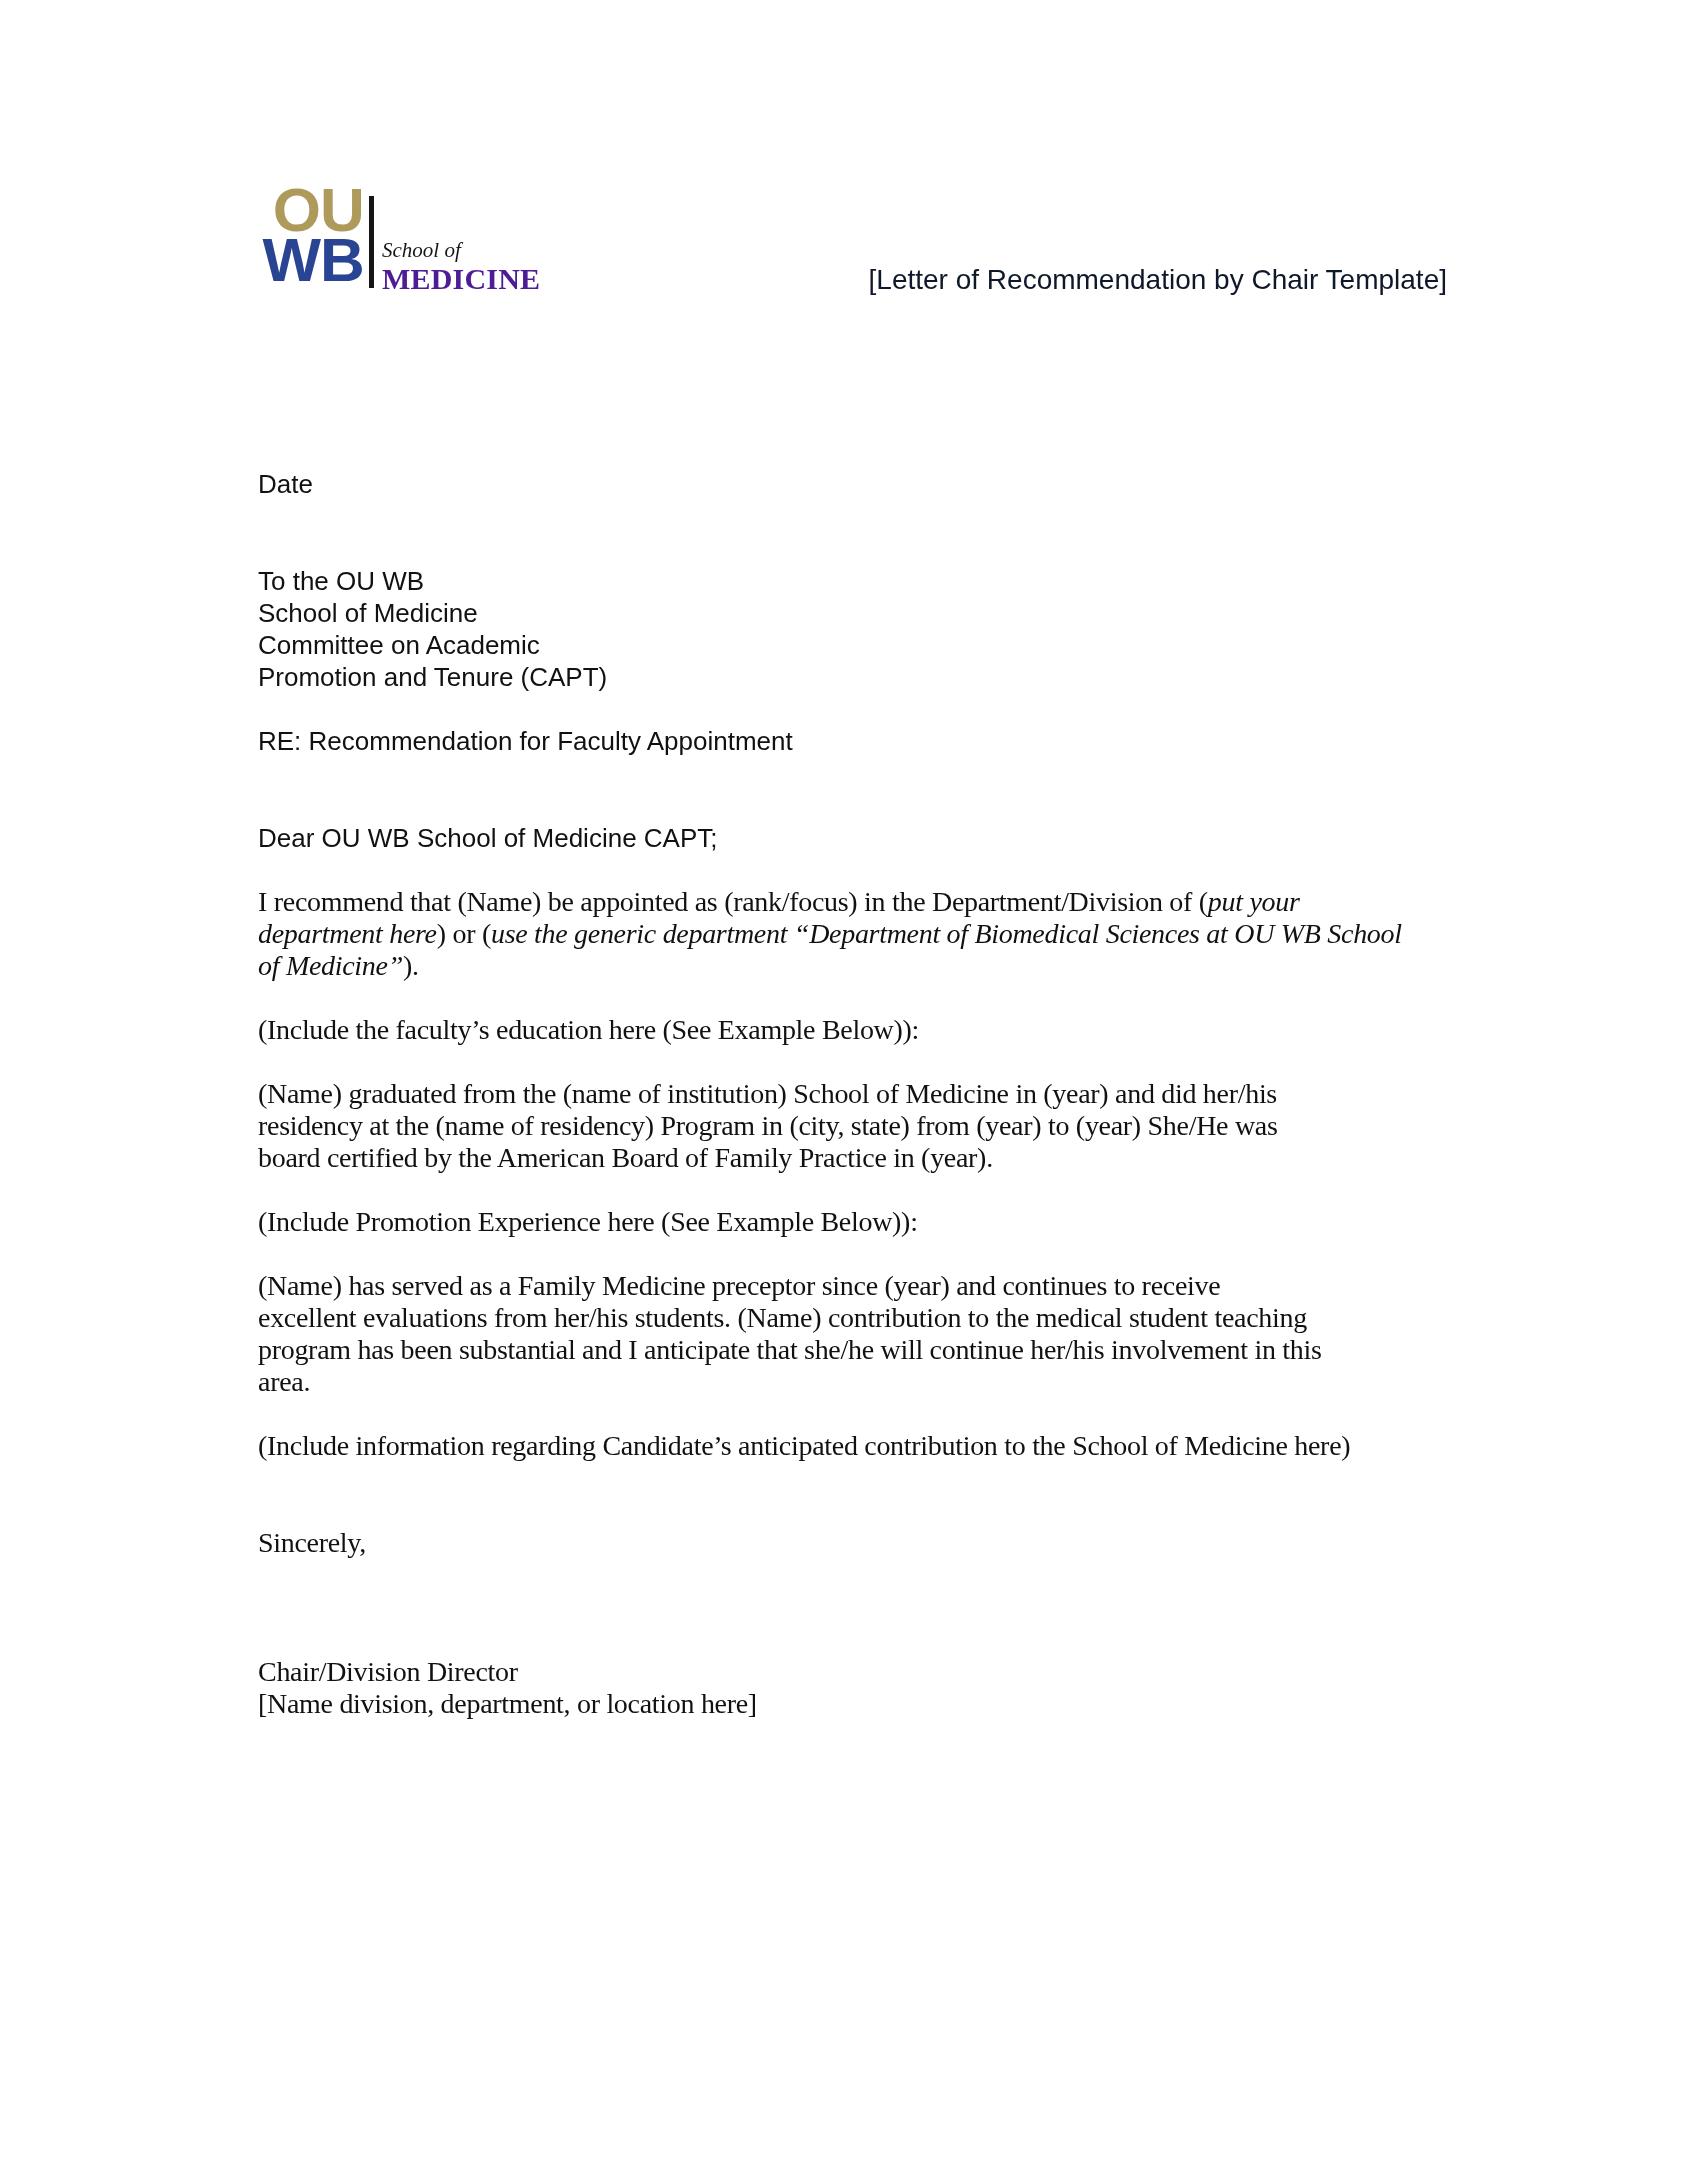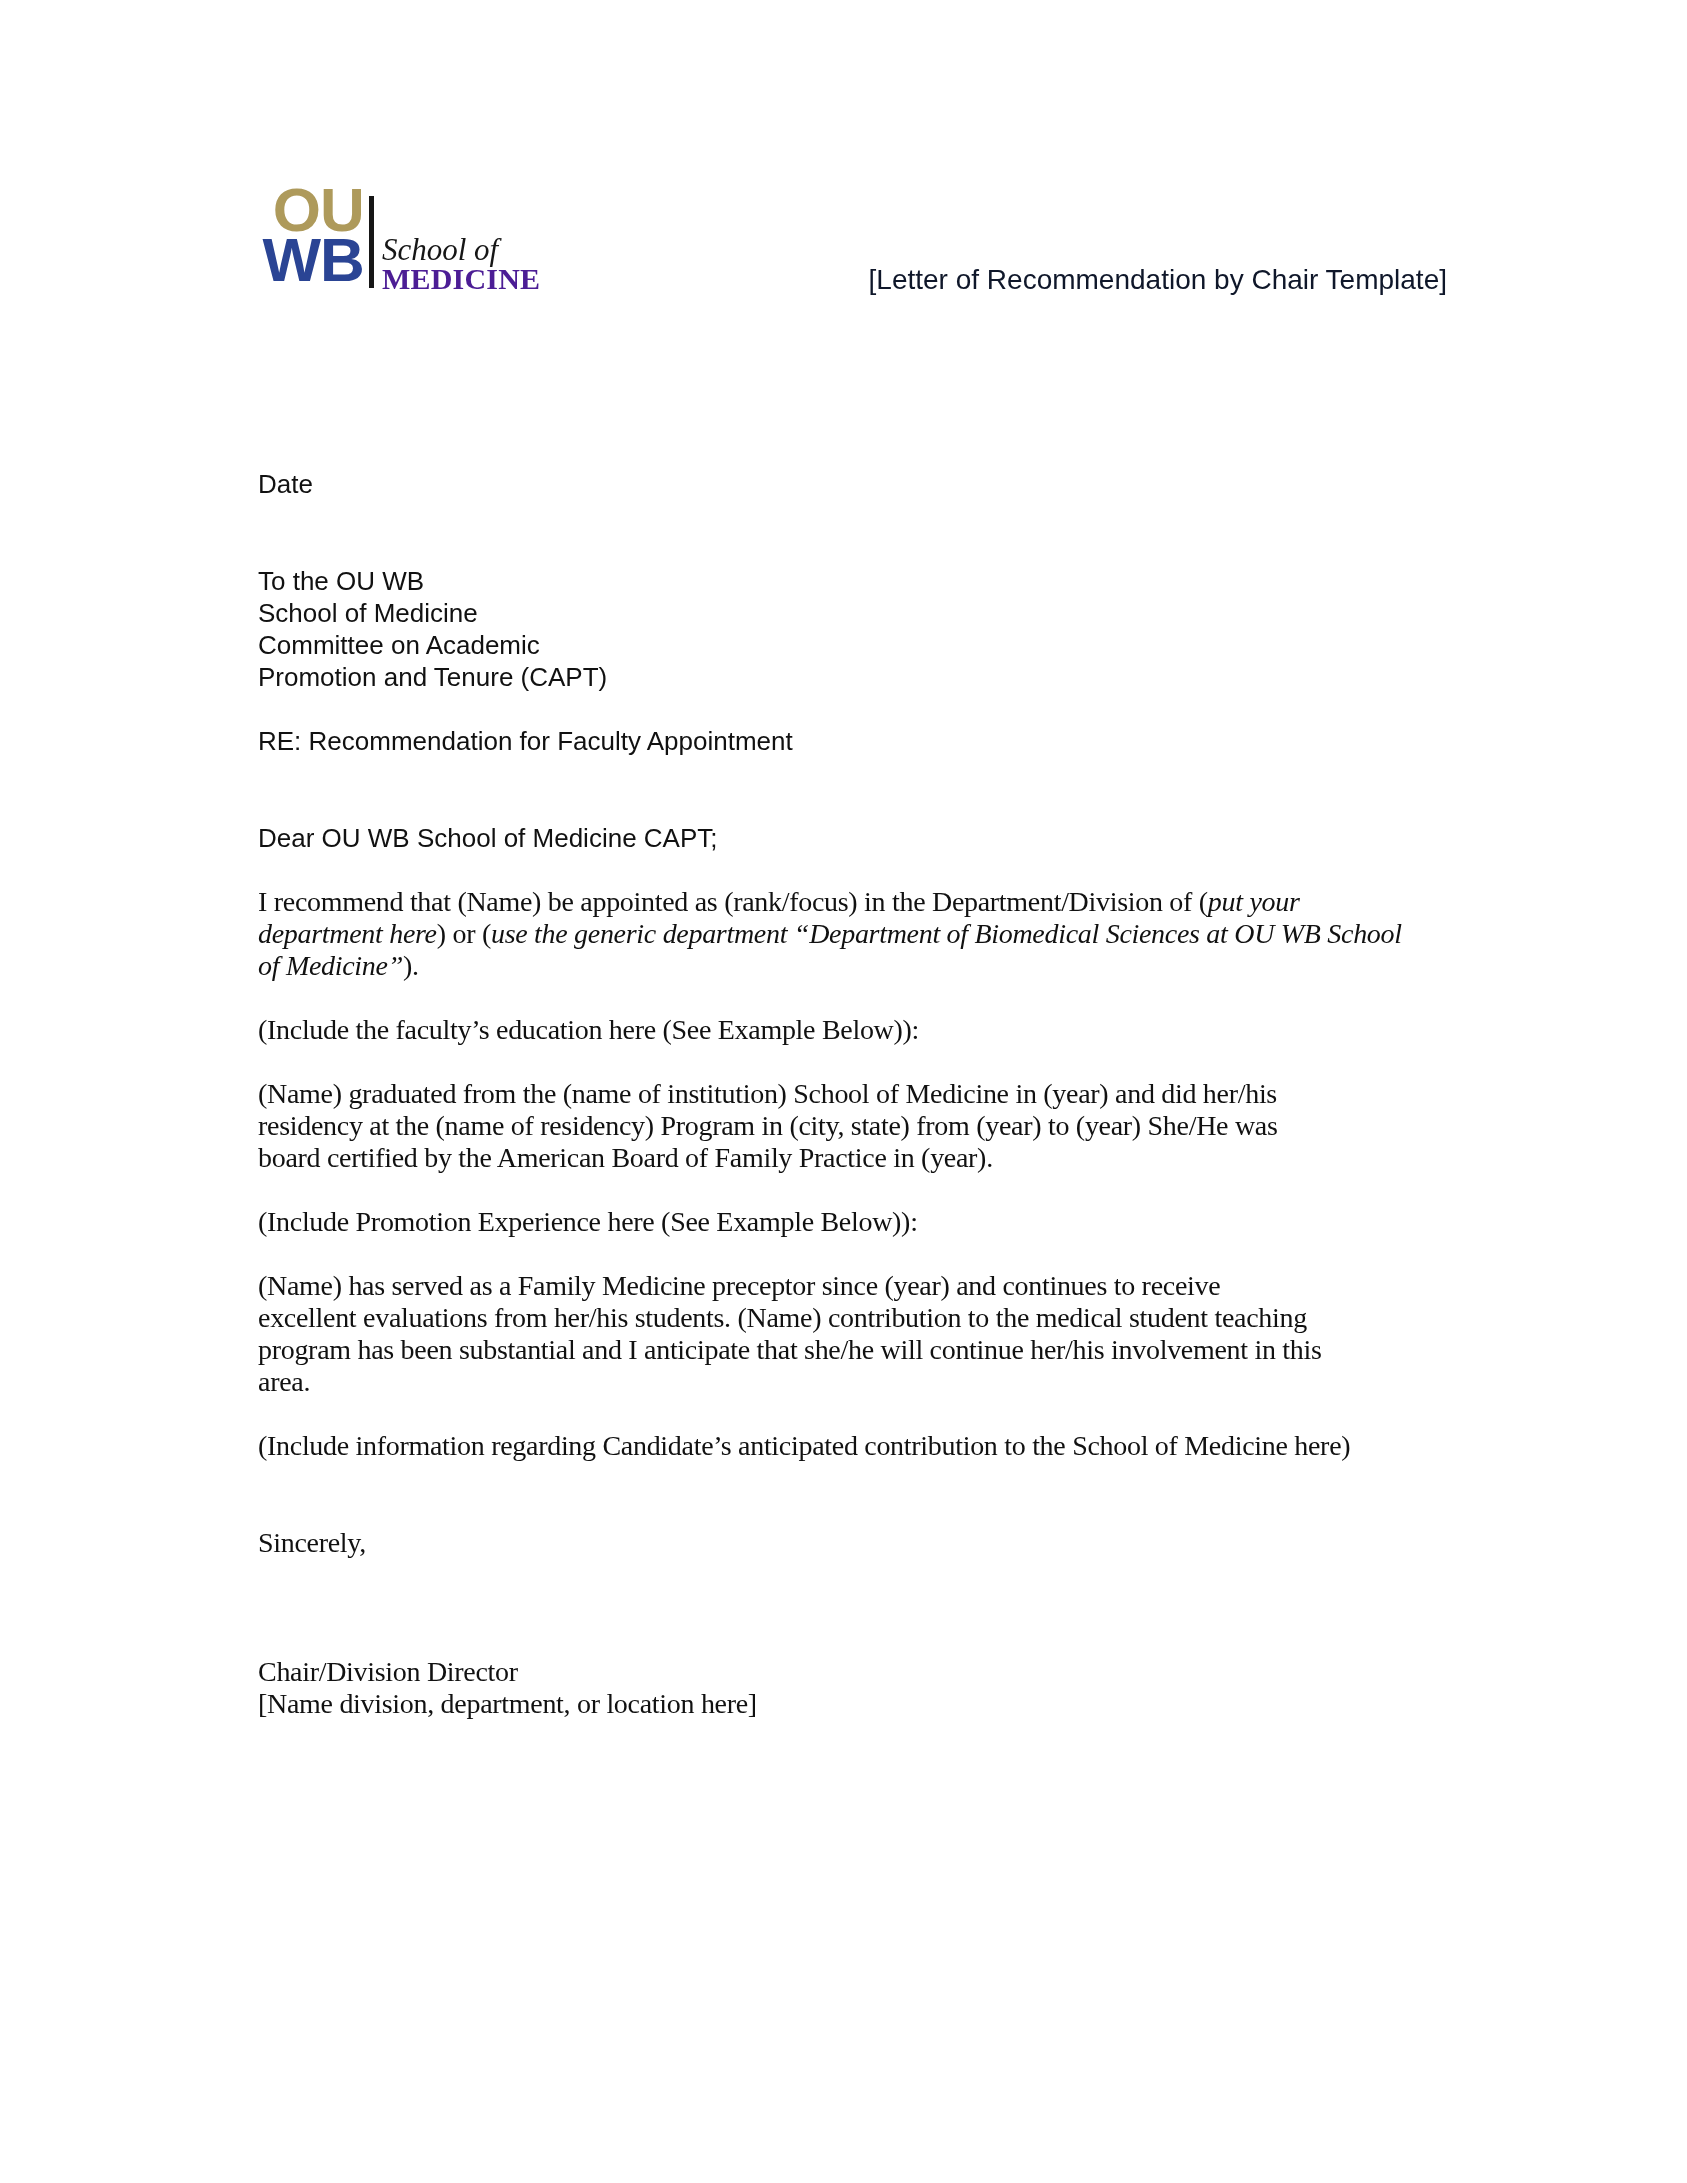--- a/index.html
+++ b/index.html
@@ -27,21 +27,21 @@
   }
   .logo-bar {
     position: absolute; left: 117px; top: 10.5px;
     width: 5.2px; height: 92px;
     background: #161616;
   }
   .logo-wordmark { position: absolute; left: 130px; top: 51px; white-space: nowrap; }
   .logo-schoolof {
     font-family: "Liberation Serif", serif;
     font-style: italic;
-    font-size: 31px;
+    font-size: 21px;
     line-height: 28px;
     color: #161616;
   }
   .logo-medicine {
     font-family: "Liberation Serif", serif;
     font-size: 30px;
     line-height: 30px;
     letter-spacing: 0.2px;
     color: #4c1d95;
     font-weight: 600;

